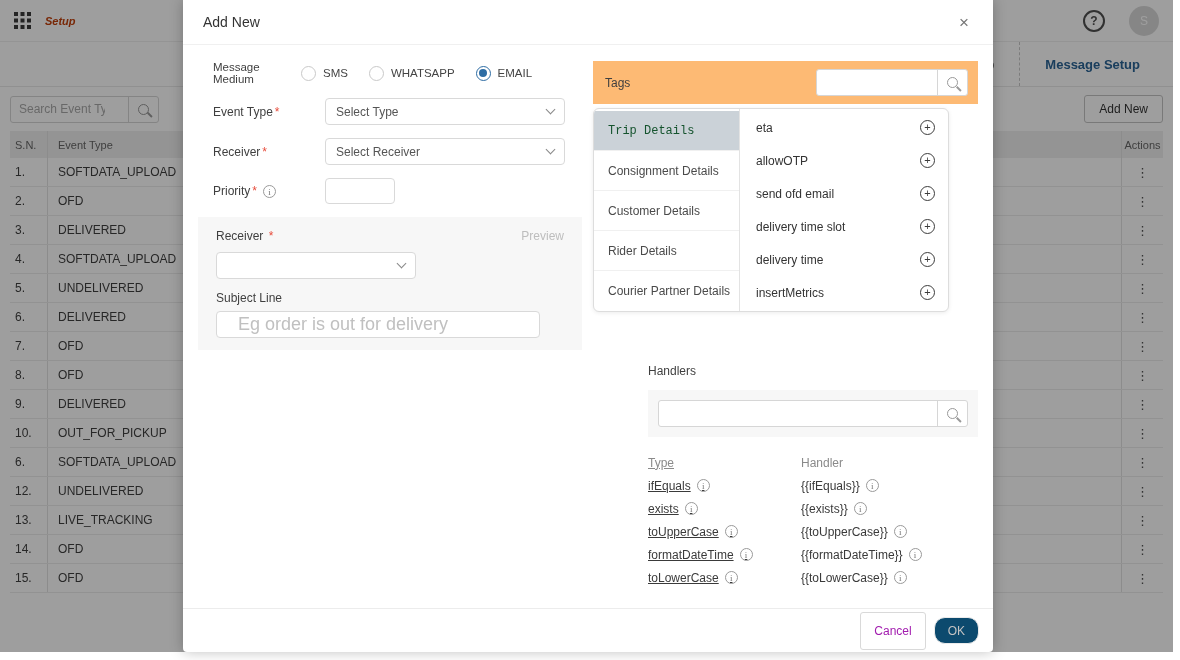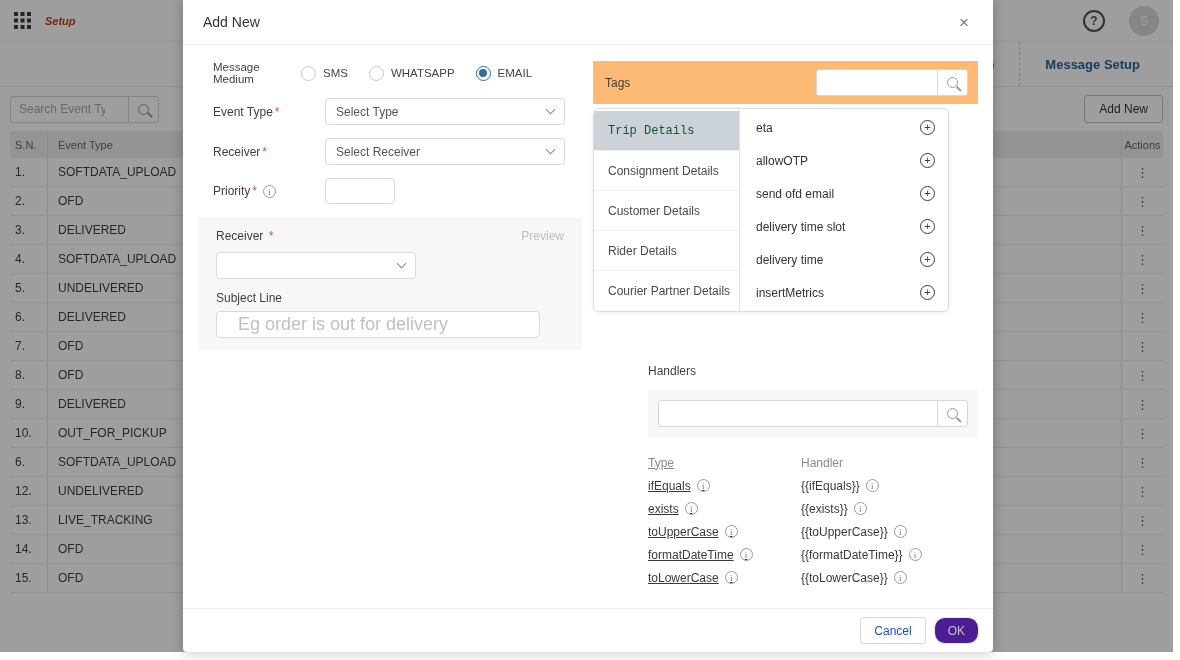--- a/index.html
+++ b/index.html
@@ -128,23 +128,23 @@
   .handlers-search-panel .search-group { width:100%; }
   .handlers-table { margin-top:14px; font-size:12px; }
   .h-row { display:flex; height:23px; align-items:center; }
   .h-col1 { width:153px; display:flex; align-items:center;text-decoration:underline; }
   .h-col2 { flex:1; display:flex; align-items:center; }
   .h-head { color:#8a8a8a; }
   .h-body .h-col1, .h-body .h-col2 { color:#3a3a3a; }
 
   .modal-footer { flex:none; height:44px; border-top:1px solid #ececec; display:flex;
     align-items:center; justify-content:flex-end; gap:8px; padding-right:14px; }
-  .btn-cancel { height:27px; padding:0 13px; background:#fff; border:1px solid #d9d9d9;
-    border-radius:3px; font-size:12px; color:#1d4ed8; font-family:inherit; cursor:pointer; }
-  .btn-ok { height:27px; padding:0 13px; background:#4c1d95; border:1px solid #ebebeb;
+  .btn-cancel { height:38px; padding:0 13px; background:#fff; border:1px solid #d9d9d9;
+    border-radius:3px; font-size:12px; color:#a21caf; font-family:inherit; cursor:pointer; }
+  .btn-ok { height:27px; padding:0 13px; background:#0c4a6e; border:1px solid #ebebeb;
     border-radius:11px; font-size:12px; color:#c2c2c2; font-family:inherit; }
 </style>
 </head>
 <body>
 
 <div class="app">
   <div class="app-header">
     <svg class="grid-icon" viewBox="0 0 17 17">
       <g fill="#3d3d3d">
         <rect x="0" y="0" width="4" height="4"></rect>

